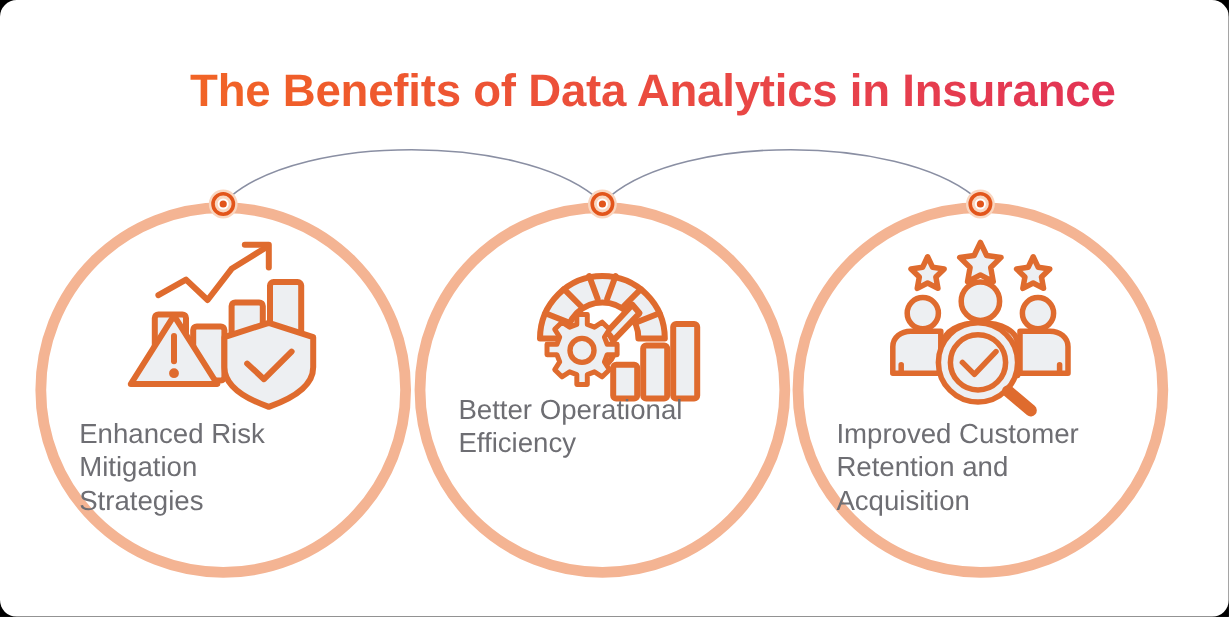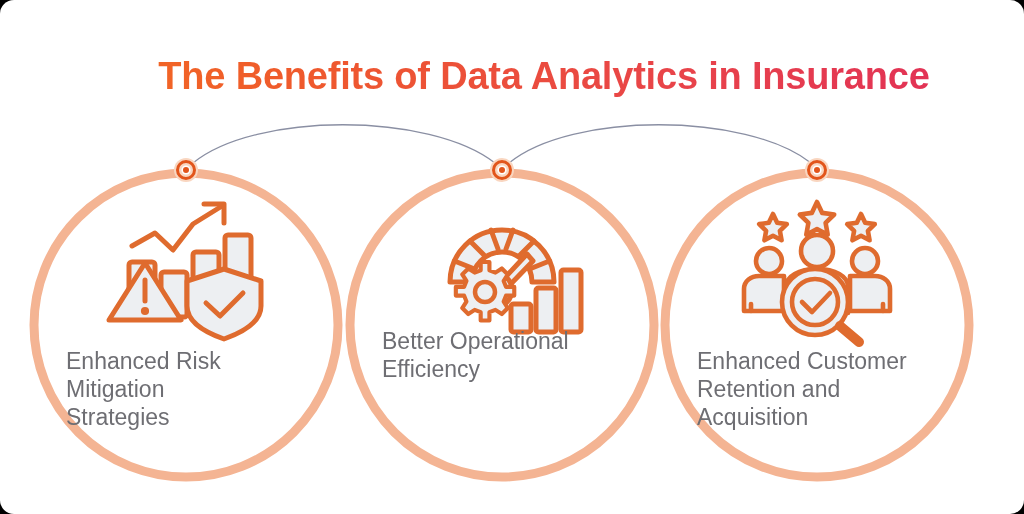--- a/index.html
+++ b/index.html
@@ -178,17 +178,17 @@
         <line x1="23" y1="54" x2="42" y2="70" stroke-width="10"></line>
       </g>
     </g>
   </svg>
 
   <div class="node-label label-0">Enhanced Risk
 Mitigation
 Strategies</div>
   <div class="node-label label-1">Better Operational
 Efficiency</div>
-  <div class="node-label label-2">Enhanced Customer
+  <div class="node-label label-2">Improved Customer
 Retention and
 Acquisition</div>
 
 </div>
 
 </body></html>

